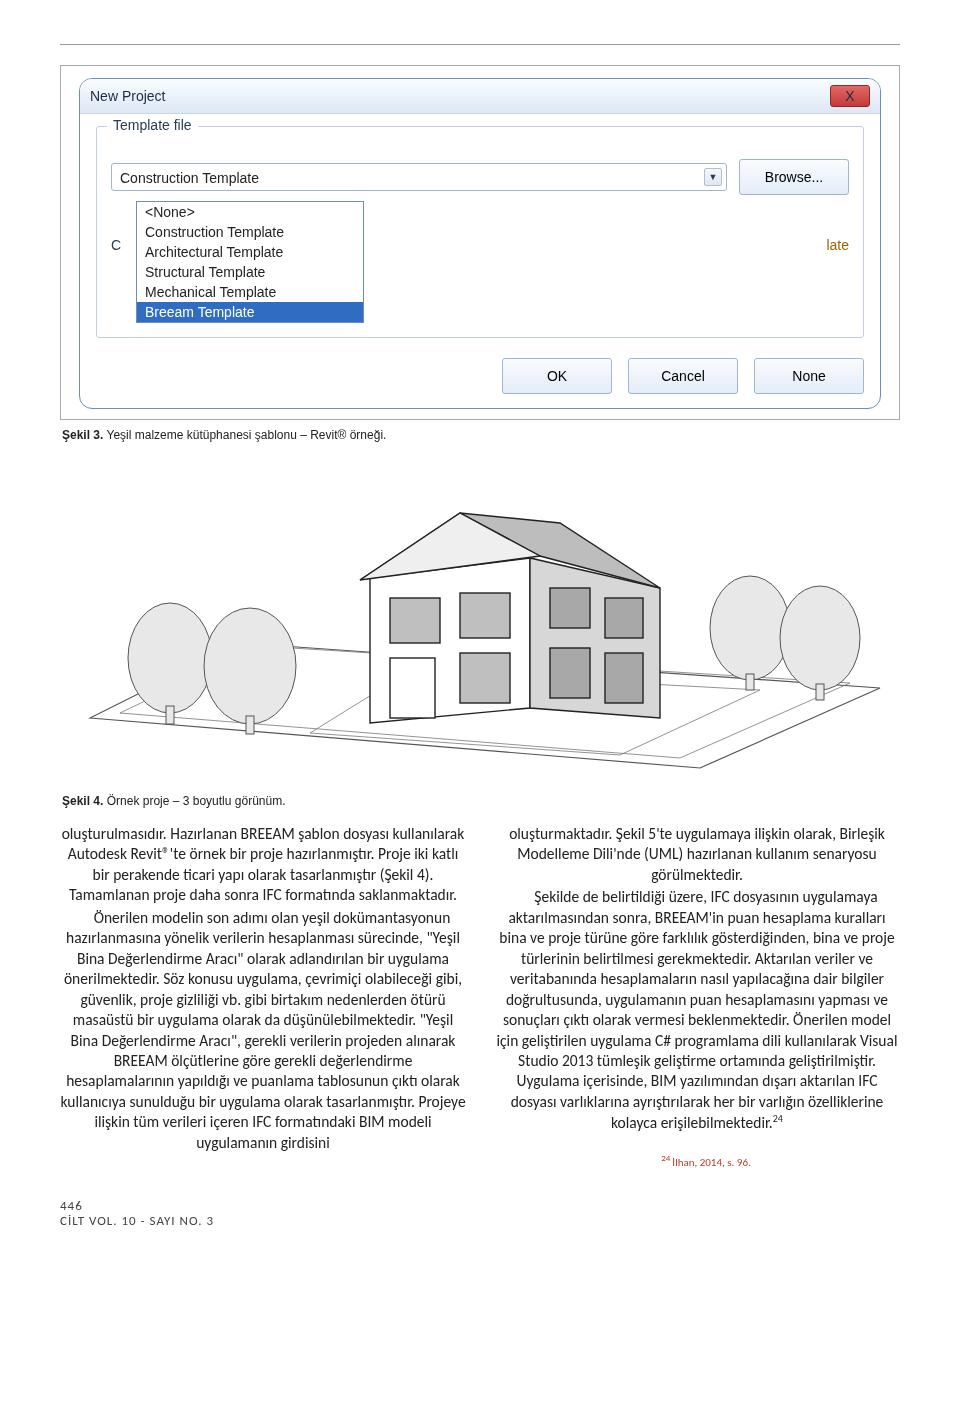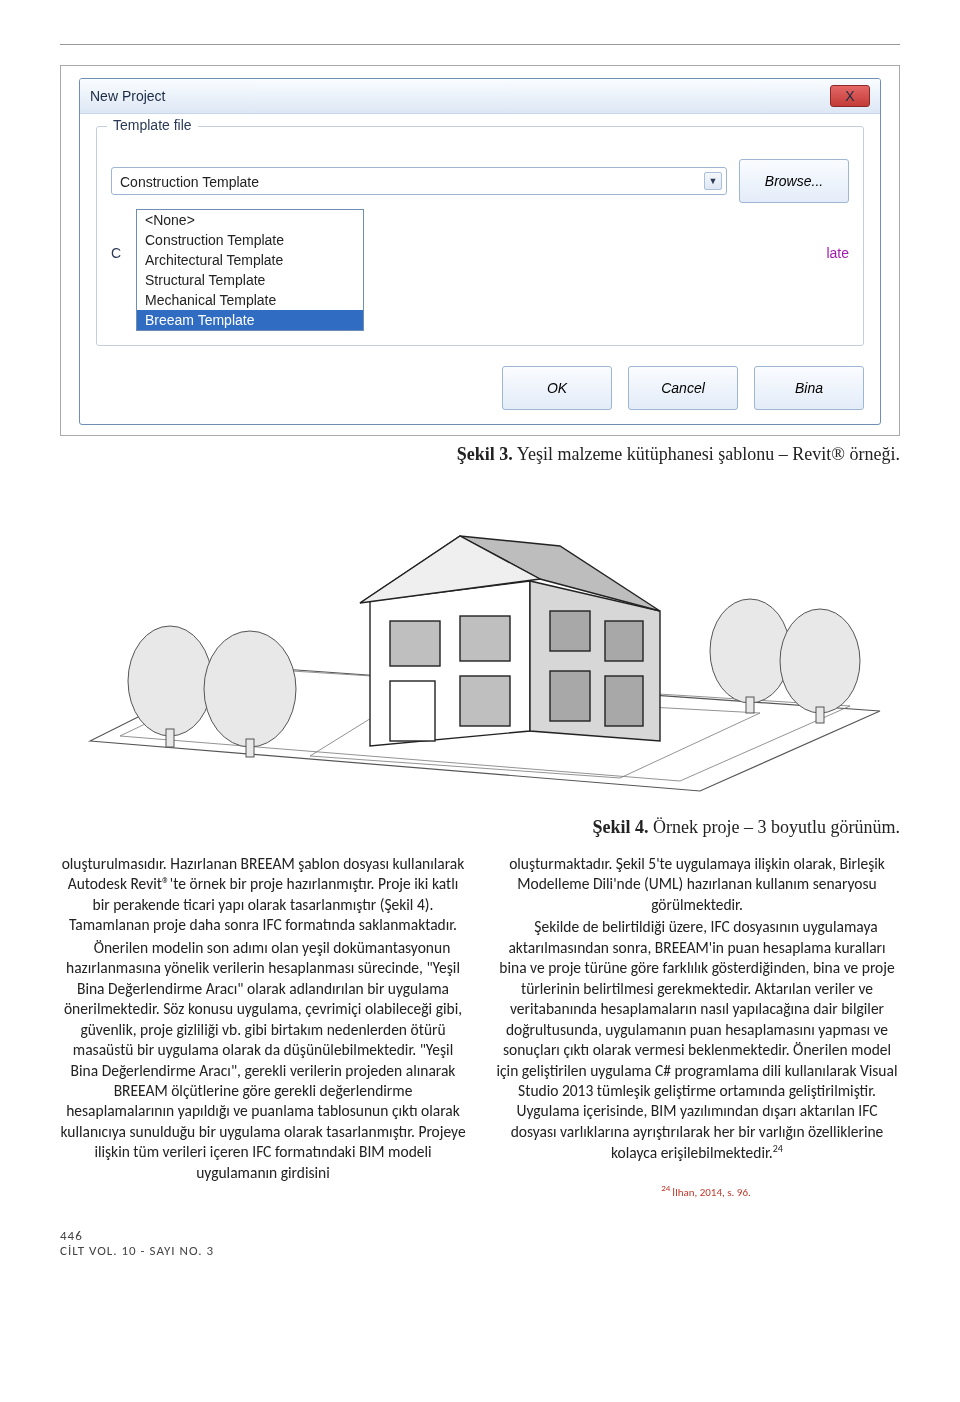--- a/index.html
+++ b/index.html
@@ -23,21 +23,21 @@
   .rule { border: none; border-top: 1px solid #999; margin: 4px 0 20px 0; }
   .figure-frame {
     border: 1px solid #aaa;
     padding: 12px 18px 10px 18px;
     background: #fff;
     margin-bottom: 8px;
   }
   
   .dlg {
     border: 1px solid #6e8fb3;
-    border-radius: 3px;
+    border-radius: 13px;
     overflow: hidden;
     font-family: "Segoe UI", Tahoma, sans-serif;
     font-size: 14px;
     background: #fff;
   }
   .dlg-title {
     background: linear-gradient(#fafdff, #dde7f5);
     border-bottom: 1px solid #c7d6ea;
     padding: 6px 10px;
     display: flex;
@@ -97,38 +97,36 @@
   .dropdown-item {
     padding: 2px 8px;
     font-size: 14px;
   }
   .dropdown-item.sel {
     background: #2f6cc2;
     color: #fff;
   }
   .win-btn {
     min-width: 110px;
-    height: 44px;
+    height: 36px;
     border: 1px solid #9eb5d3;
     background: linear-gradient(#fafcff, #e3ecf8);
     border-radius: 3px;
     font-size: 14px;
-    font-style: italic;
   }
   .dlg-buttons {
     display: flex;
     justify-content: flex-end;
     gap: 16px;
     padding-top: 12px;
   }
   .caption {
-    font-family: Liberation Serif, serif;
-    font-size: 18px;
+    font-family: Liberation Sans, sans-serif;
+    font-size: 12px;
     margin: 6px 0 16px 2px;
-    text-align: right;
   }
   .caption b { font-weight: 700; }
   
   .house-figure {
     width: 100%;
     height: 330px;
     display: block;
   }
   
   .bodycols {
@@ -199,29 +197,29 @@
             </div>
             <div class="dropdown" style="flex:0 0 228px;">
               <div class="dropdown-item">&lt;None&gt;</div>
               <div class="dropdown-item">Construction Template</div>
               <div class="dropdown-item">Architectural Template</div>
               <div class="dropdown-item">Structural Template</div>
               <div class="dropdown-item">Mechanical Template</div>
               <div class="dropdown-item sel">Breeam Template</div>
             </div>
             <div style="flex:1;"></div>
-            <div style="align-self:flex-start;padding-top:36px;color:#a21caf;">
+            <div style="align-self:flex-start;padding-top:36px;color:#a16207;">
               <span>late</span>
             </div>
           </div>
         </div>
         <div class="dlg-buttons">
           <button class="win-btn">OK</button>
           <button class="win-btn">Cancel</button>
-          <button class="win-btn">Bina</button>
+          <button class="win-btn">None</button>
         </div>
       </div>
     </div>
   </div>
   <div class="caption">
     <b>Şekil 3.</b><span> Yeşil malzeme kütüphanesi şablonu – Revit® örneği.</span>
   </div>
 
   <svg class="house-figure" viewBox="0 0 840 330">
 

